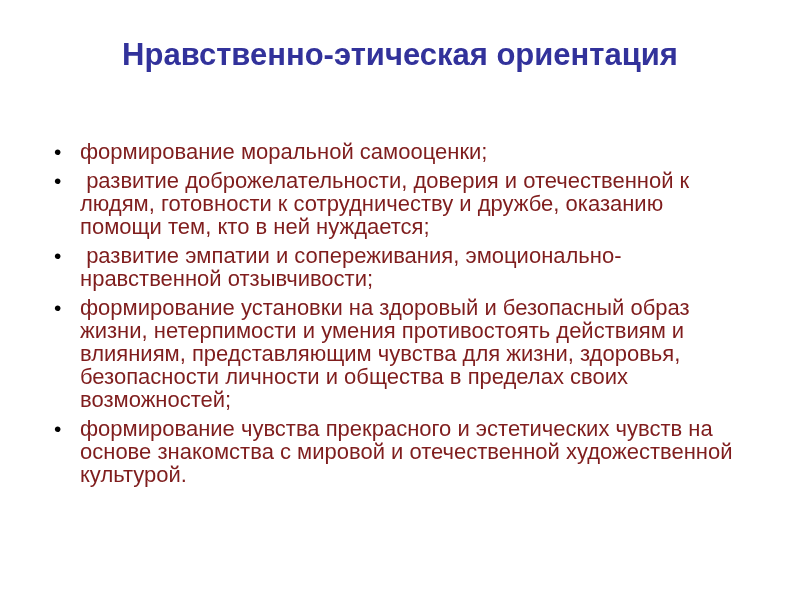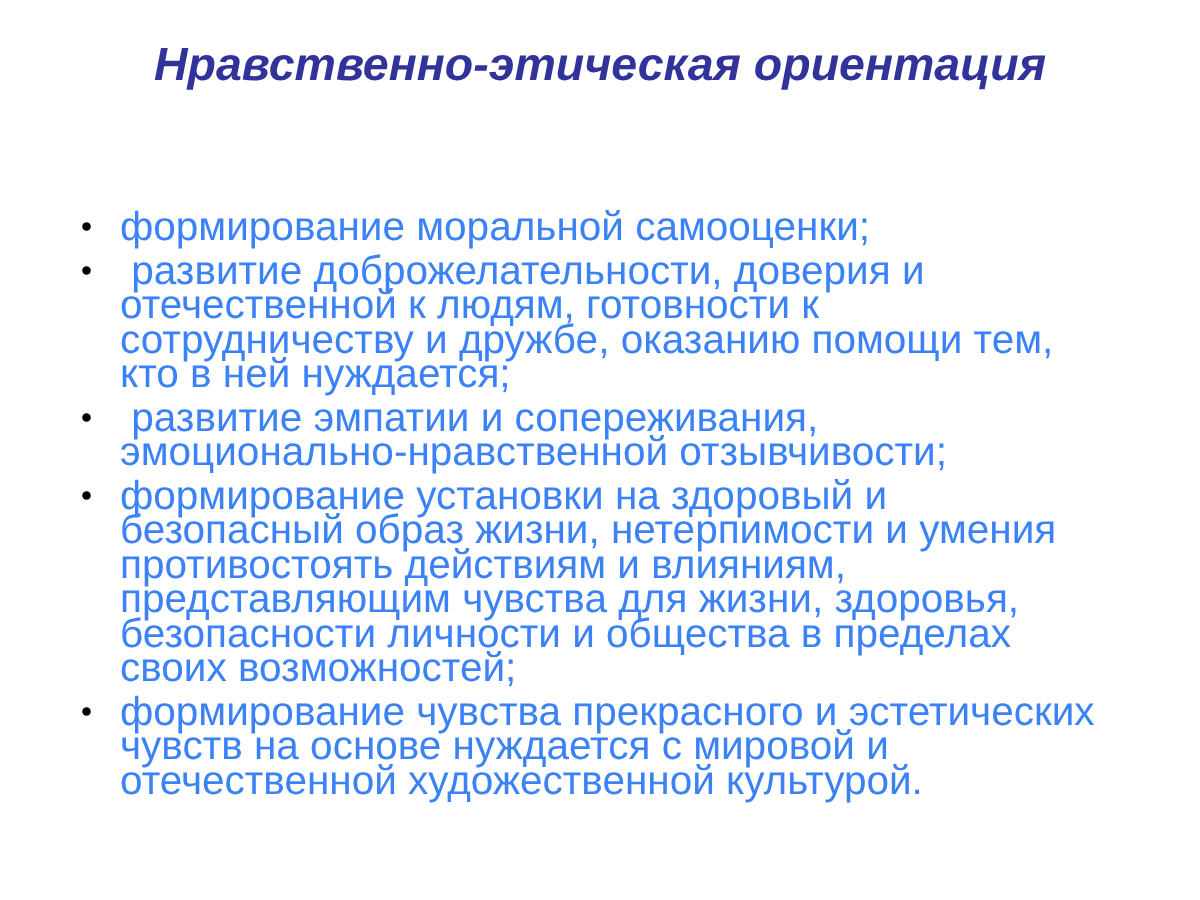--- a/index.html
+++ b/index.html
@@ -14,30 +14,29 @@
     font-family: "Liberation Sans", sans-serif;
   }
   .slide {
     position: relative;
     width: 800px;
     height: 600px;
     background: #ffffff;
   }
   .title {
     position: absolute;
-    top: 24px;
+    top: 36px;
     left: 0;
     width: 800px;
     margin: 0;
     text-align: center;
     font-family: "Liberation Sans", sans-serif;
     font-size: 31px;
     line-height: 38px;
     font-weight: bold;
-    font-style: italic;
     color: #32329B;
     letter-spacing: 0px;
   }
   .bullet-list {
     position: absolute;
     top: 140px;
     left: 54px;
     width: 700px;
     margin: 0;
     padding: 0;
@@ -52,23 +51,23 @@
   .dot {
     flex: 0 0 26px;
     width: 26px;
     font-size: 21px;
     line-height: 23px;
     color: #000000;
   }
   .text {
     flex: 0 1 auto;
     max-width: 660px;
-    font-size: 27px;
+    font-size: 22px;
     line-height: 23px;
-    color: #3b82f6;
+    color: #7f1d1d;
     white-space: pre-wrap;
   }
 </style>
 </head>
 <body>
 
 <div class="slide">
 
   <h1 class="title"><span>Нравственно-этическая ориентация</span><br></h1>
 
@@ -89,18 +88,18 @@
       <span class="text"> развитие эмпатии и сопереживания, эмоционально-нравственной отзывчивости;</span>
     </li>
 
     <li class="bullet-item">
       <span class="dot">•</span>
       <span class="text">формирование установки на здоровый и безопасный образ жизни, нетерпимости и умения противостоять действиям и влияниям, представляющим чувства для жизни, здоровья, безопасности личности и общества в пределах своих возможностей;</span>
     </li>
 
     <li class="bullet-item">
       <span class="dot">•</span>
-      <span class="text">формирование чувства прекрасного и эстетических чувств на основе нуждается с мировой и отечественной художественной культурой.</span>
+      <span class="text">формирование чувства прекрасного и эстетических чувств на основе знакомства с мировой и отечественной художественной культурой.</span>
     </li>
 
   </ul>
 
 </div>
 
 </body></html>

